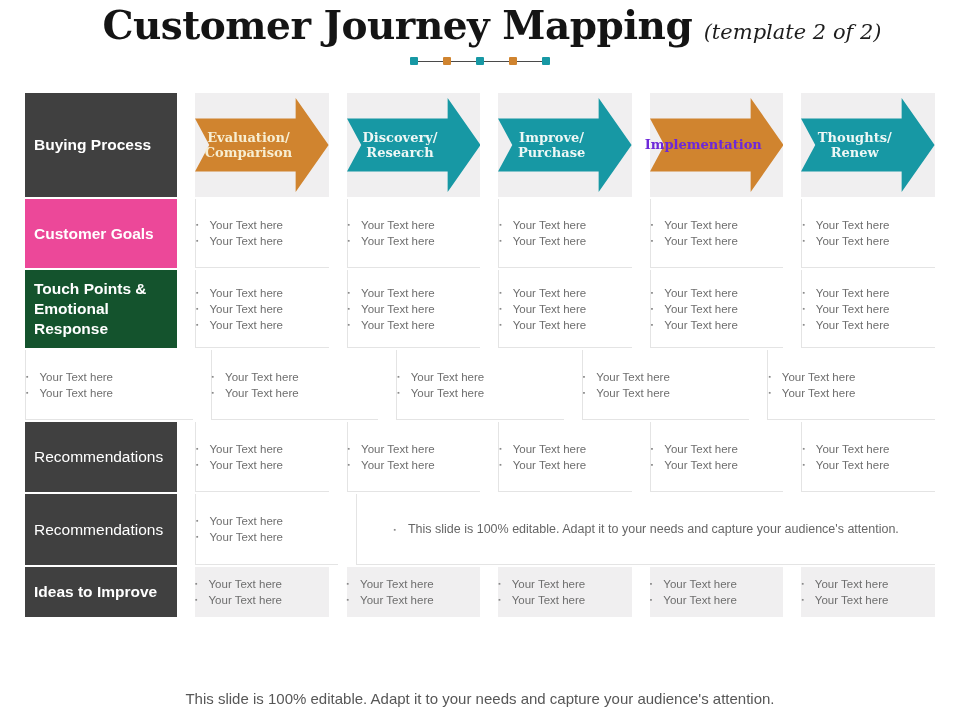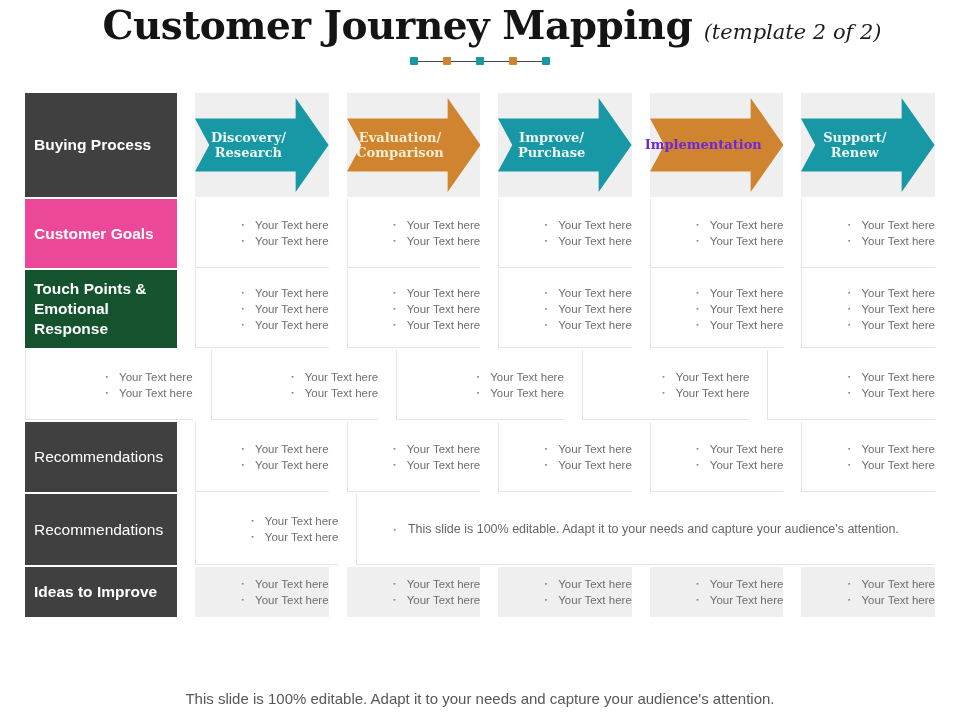--- a/index.html
+++ b/index.html
@@ -39,21 +39,21 @@
     color:#ffffff;display:flex;align-items:center;
     padding:0 9px;font-size:15.5px;line-height:1.28;
   }
   .label-bold{font-weight:bold;}
   .cell{flex:1 1 0;position:relative;box-sizing:border-box;}
   .gray-row .cell{border:none;}
   .white-row .cell{border-left:1px solid #e4e4e4;border-bottom:1px solid #e4e4e4;}
   .merged-cell{flex:4.06 1 0;display:flex;align-items:center;justify-content:center;}
 
   
-  .bullet-cell{display:flex;align-items:center;justify-content:flex-end;}
+  .bullet-cell{display:flex;align-items:center;justify-content:flex-start;}
   ul.blist{list-style:none;margin:0;padding:0;width:max-content;}
   ul.blist li{display:flex;align-items:center;gap:11px;font-size:11.5px;line-height:16px;color:#6e6e6e;}
   .bm{font-size:7px;color:#8a8a8a;}
   .note-line{display:flex;align-items:center;gap:12px;font-size:12.5px;color:#666666;padding:0 8px;text-align:left;}
 
   
   .arrow-cell{display:flex;}
   .arrow{position:relative;flex:1;margin:5px 0;}
   .arrow svg{position:absolute;left:0;top:0;width:100%;height:100%;}
   .arrow-label{
@@ -88,33 +88,33 @@
     <div class="seg"></div>
     <div class="sq" style="background: rgb(23, 152, 164);"></div>
   </div>
 
 <div class="jtable">
     <div class="row gray-row">
       <div class="label-cell label-bold" style="background: rgb(64, 64, 64);">Buying Process</div>
       <div class="cell arrow-cell" style="background: rgb(240, 239, 240);">
         <div class="arrow">
           <svg viewBox="0 0 150 96" preserveAspectRatio="none">
+            <polygon points="0,21 113,21 113,0 150,48 113,96 113,75 0,75 16,48" fill="#d0842f"></polygon>
+          </svg>
+          <div class="arrow-label" style="color: rgb(247, 238, 210);">Evaluation/
+Comparison</div>
+        </div>
+      </div>
+      <div class="cell arrow-cell" style="background: rgb(240, 239, 240);">
+        <div class="arrow">
+          <svg viewBox="0 0 150 96" preserveAspectRatio="none">
             <polygon points="0,21 113,21 113,0 150,48 113,96 113,75 0,75 16,48" fill="#1798a4"></polygon>
           </svg>
           <div class="arrow-label" style="color: rgb(237, 247, 245);">Discovery/
 Research</div>
-        </div>
-      </div>
-      <div class="cell arrow-cell" style="background: rgb(240, 239, 240);">
-        <div class="arrow">
-          <svg viewBox="0 0 150 96" preserveAspectRatio="none">
-            <polygon points="0,21 113,21 113,0 150,48 113,96 113,75 0,75 16,48" fill="#d0842f"></polygon>
-          </svg>
-          <div class="arrow-label" style="color: rgb(247, 238, 210);">Evaluation/
-Comparison</div>
         </div>
       </div>
       <div class="cell arrow-cell" style="background: rgb(240, 239, 240);">
         <div class="arrow">
           <svg viewBox="0 0 150 96" preserveAspectRatio="none">
             <polygon points="0,21 113,21 113,0 150,48 113,96 113,75 0,75 16,48" fill="#1798a4"></polygon>
           </svg>
           <div class="arrow-label" style="color: rgb(237, 247, 245);">Improve/
 Purchase</div>
         </div>
@@ -125,21 +125,21 @@
             <polygon points="0,21 113,21 113,0 150,48 113,96 113,75 0,75 16,48" fill="#d0842f"></polygon>
           </svg>
           <div class="arrow-label" style="color: #6d28d9;">Implementation</div>
         </div>
       </div>
       <div class="cell arrow-cell" style="background: rgb(240, 239, 240);">
         <div class="arrow">
           <svg viewBox="0 0 150 96" preserveAspectRatio="none">
             <polygon points="0,21 113,21 113,0 150,48 113,96 113,75 0,75 16,48" fill="#1798a4"></polygon>
           </svg>
-          <div class="arrow-label" style="color: rgb(237, 247, 245);">Support/ Renew</div>
+          <div class="arrow-label" style="color: rgb(237, 247, 245);">Thoughts/ Renew</div>
         </div>
       </div>
     </div>
     <div class="row white-row">
       <div class="label-cell label-bold" style="background: #ec4899;">Customer Goals</div>
       <div class="cell bullet-cell">
         <ul class="blist">
           <li>
             <span class="bm">▪</span>
             <span>Your Text here</span>

